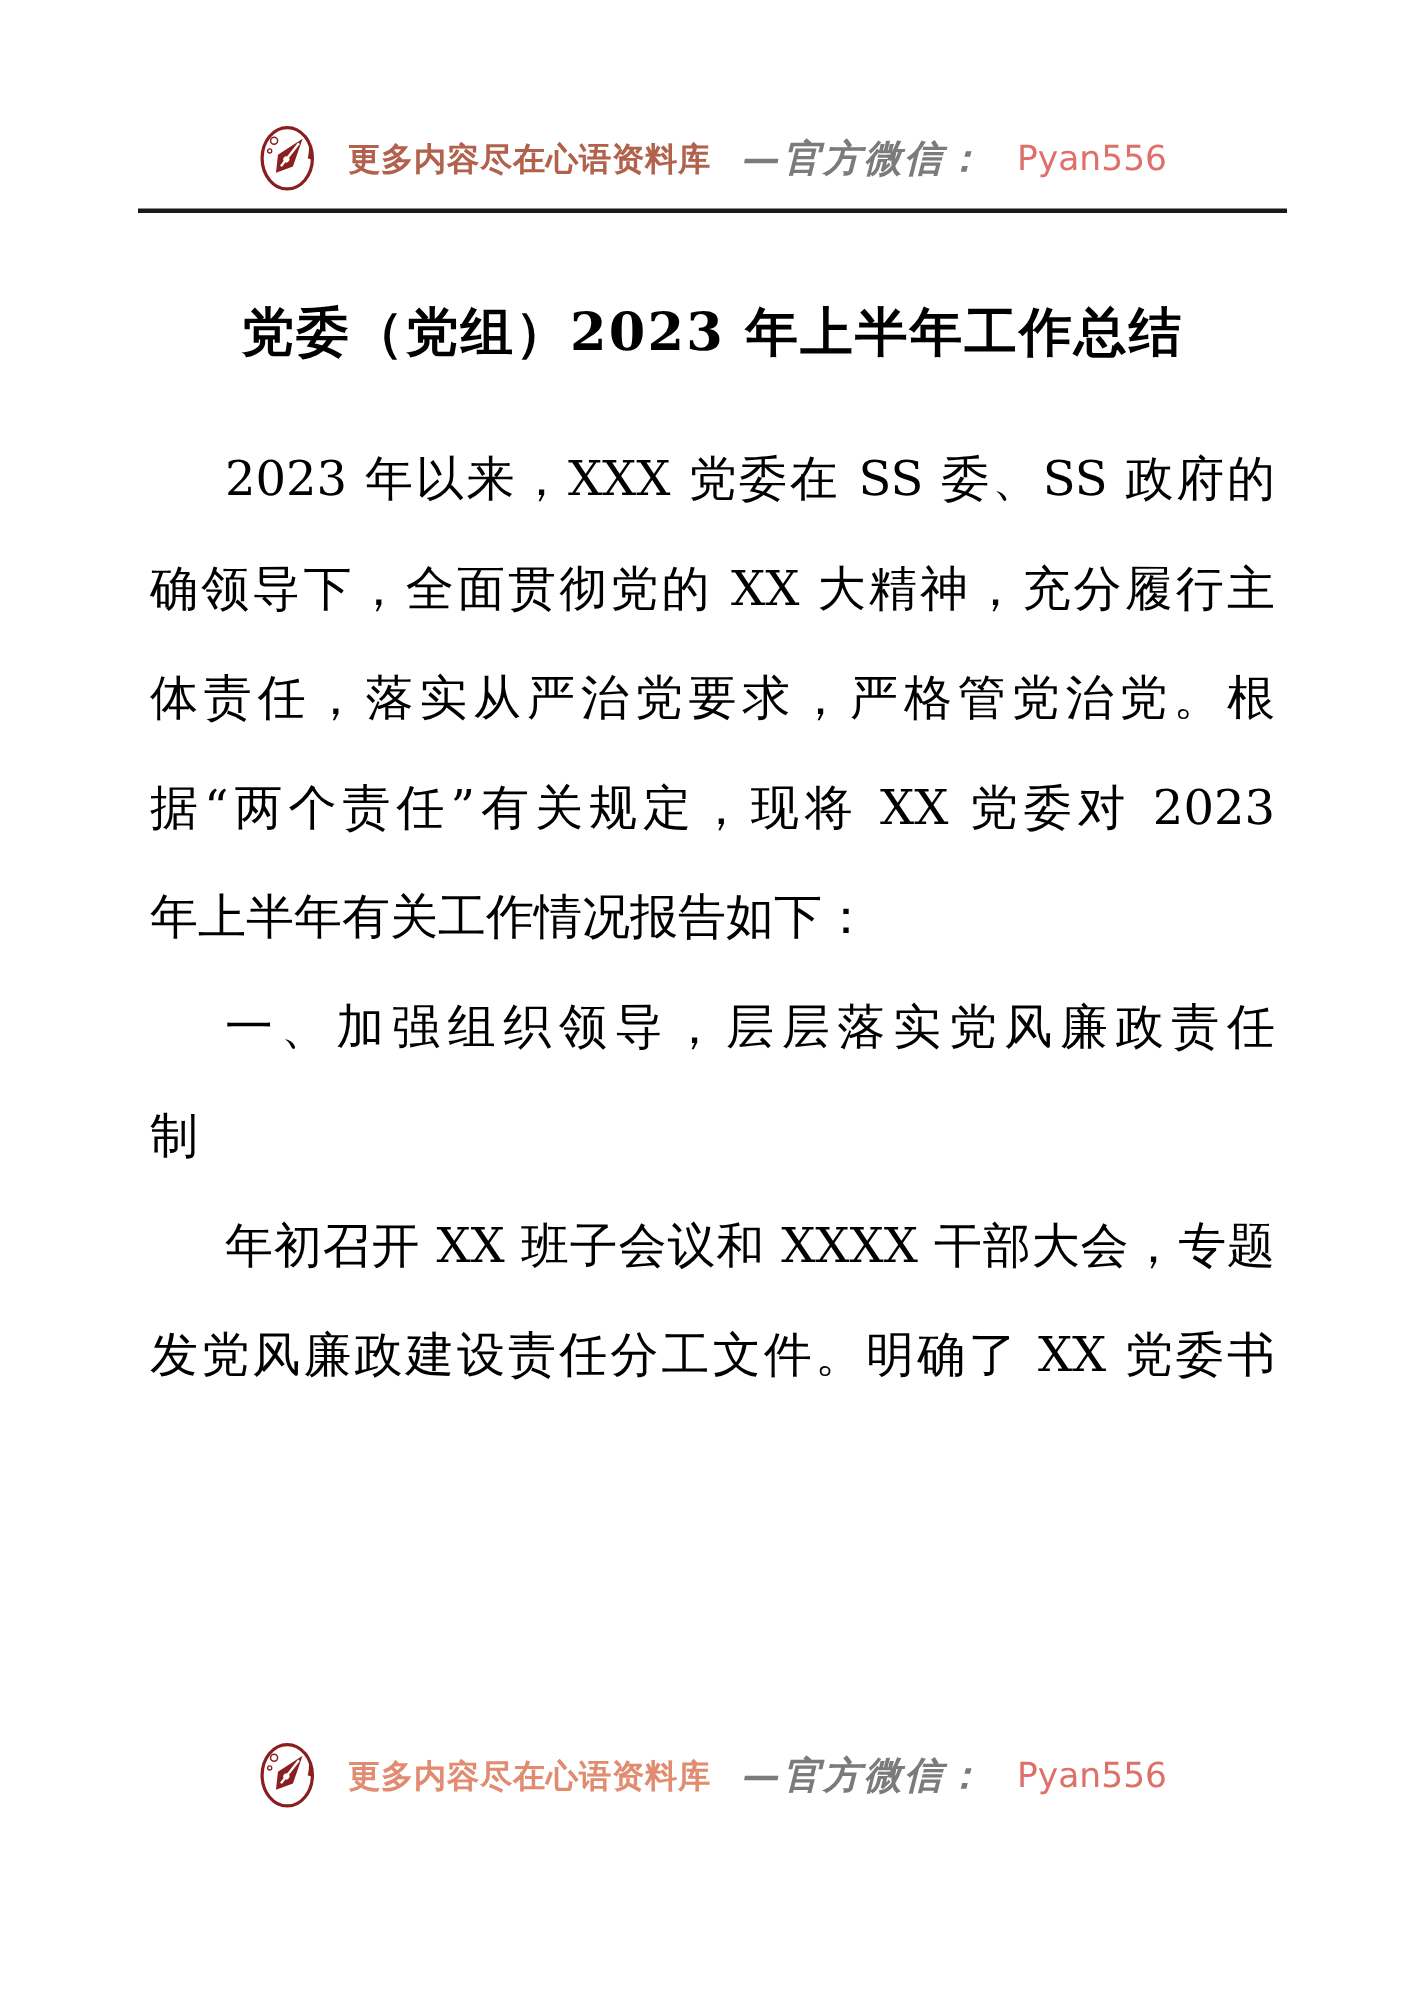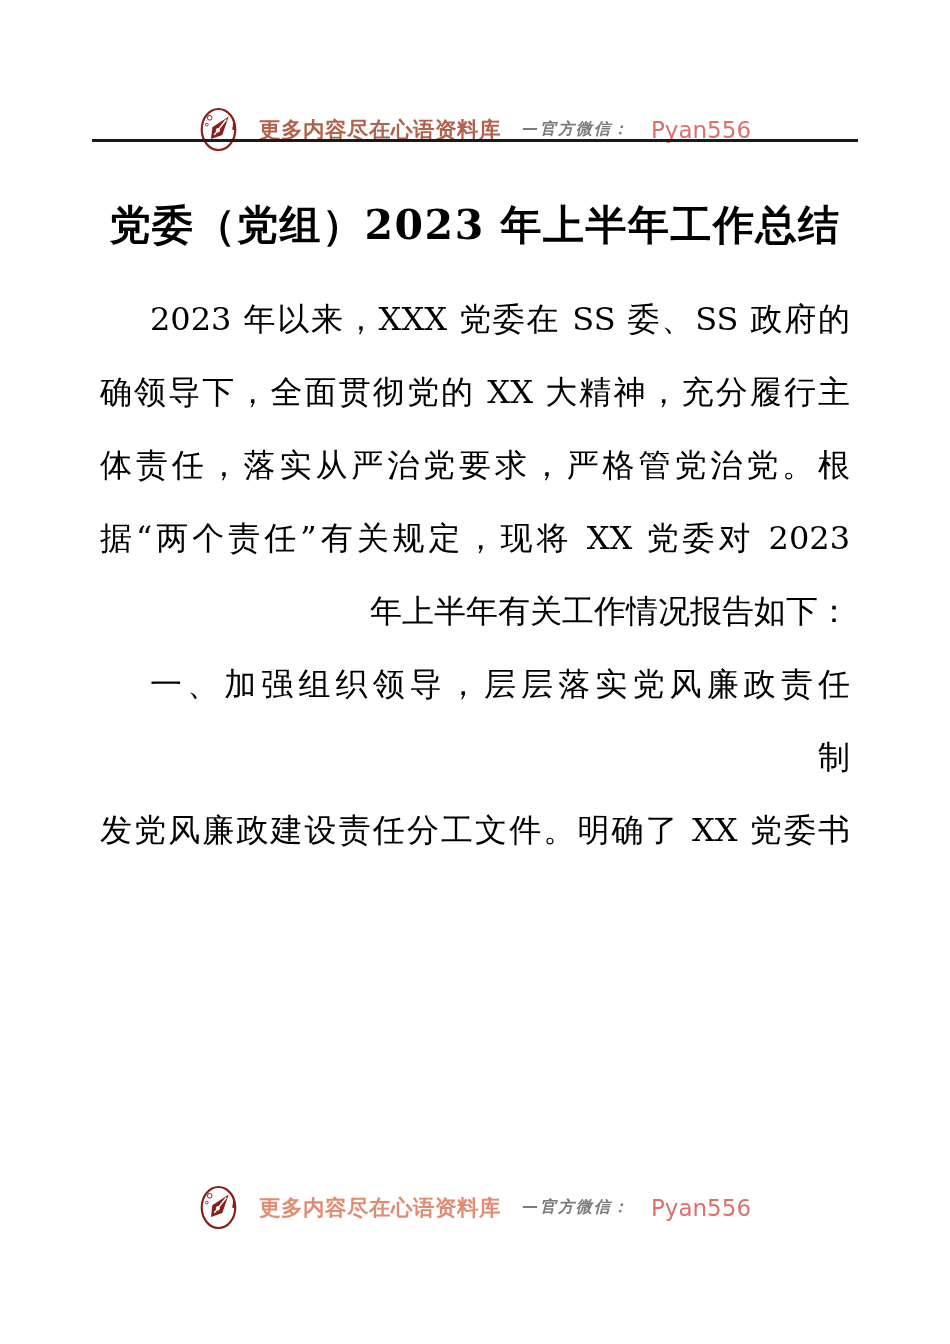--- a/index.html
+++ b/index.html
@@ -16,36 +16,35 @@
   
   .wm-row {
     position: absolute;
     left: 0;
     width: 100%;
     display: flex;
     align-items: center;
     justify-content: center;
     gap: 21px;
     white-space: nowrap;
-    margin-top: 24px;
   }
   .wm-row.header-row { top: 82px; }
   .wm-row.footer-row { top: 1160px; }
   .wm-logo { width: 39px; height: 47px; flex: 0 0 auto; }
   .wm-brand {
     font-weight: bold;
     font-size: 21.5px;
     letter-spacing: 0.5px;
   }
   .header-row .wm-brand { color: var(--header-brand, #b2614d); }
   .footer-row .wm-brand { color: var(--footer-brand, #e18b71); }
   .wm-sep {
     font-weight: bold;
     font-style: italic;
-    font-size: 16px;
+    font-size: 25px;
     letter-spacing: 2px;
     color: var(--separator-gray, #7b7b7d);
   }
   .wm-id {
     font-family: "DejaVu Sans", "Liberation Sans", sans-serif;
     font-size: 23px;
     color: var(--wechat-red, #dd7169);
   }
   .header-rule {
     position: absolute;
@@ -55,39 +54,39 @@
     height: 0;
     border-top: 3px solid var(--rule-color, #1a1a1a);
   }
   
   .doc-title {
     position: absolute;
     top: 198px;
     left: 0;
     width: 100%;
     text-align: center;
-    font-size: 41px;
+    font-size: 35px;
     font-weight: bold;
     letter-spacing: 1.5px;
     color: #000;
   }
   
   .doc-body {
     position: absolute;
     top: 283px;
     left: 100px;
     width: 750px;
     font-size: 32px;
     line-height: 73px;
     color: #000;
   }
   .line {
     height: 73px;
     overflow: hidden;
-    text-align: right;
+    text-align: left;
   }
   .line.fill {
     text-align: justify;
     text-align-last: justify;
     text-justify: inter-character;
   }
   .line.indent { padding-left: 50px; }
 </style>
 </head>
 <body>
@@ -117,20 +116,21 @@
   <h1 class="doc-title">党委（党组）2023 年上半年工作总结</h1>
 
   <div class="doc-body" id="body-lines">
       <div class="line fill indent">2023 年以来，XXX 党委在 SS 委、SS 政府的正</div>
       <div class="line fill">确领导下，全面贯彻党的 XX 大精神，充分履行主</div>
       <div class="line fill">体责任，落实从严治党要求，严格管党治党。根</div>
       <div class="line fill">据“两个责任”有关规定，现将 XX 党委对 2023</div>
       <div class="line">年上半年有关工作情况报告如下：</div>
       <div class="line fill indent">一、加强组织领导，层层落实党风廉政责任</div>
       <div class="line">制</div>
+      <div class="line fill indent">年初召开 XX 班子会议和 XXXX 干部大会，专题</div>
       <div class="line fill">发党风廉政建设责任分工文件。明确了 XX 党委书</div>
     </div>
 
   <div class="wm-row footer-row">
     <svg class="wm-logo" viewBox="0 0 40 48" aria-hidden="true">
       <ellipse cx="20" cy="24" rx="17.2" ry="21" fill="#ffffff" stroke="#8b1e1e" stroke-width="2.2"></ellipse>
       <path d="M3.6 27 C5.5 38.5 12 44.2 20 45 C12.5 46.5 4.5 40 2.6 27 Z" fill="#8b1e1e"></path>
       <path d="M33 8 C36 13 37.5 19 36.8 25 L34 24 C35.5 18.5 35 13 33 8 Z" fill="#8b1e1e"></path>
       <g transform="rotate(38 20 24)">
         <path d="M20 7 L26.5 26 L20 36.5 L13.5 26 Z" fill="#8b1e1e"></path>

